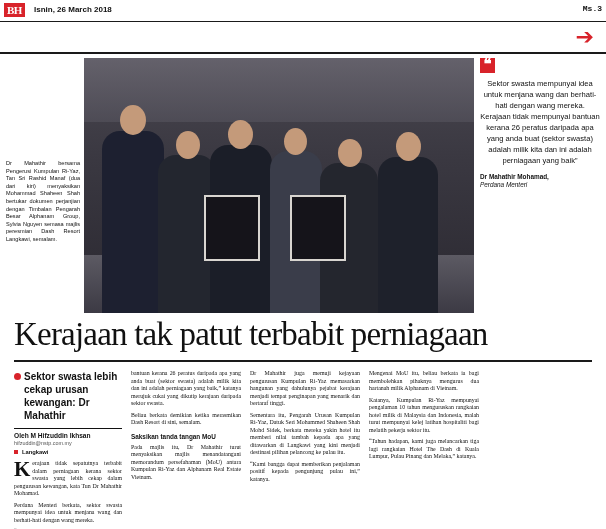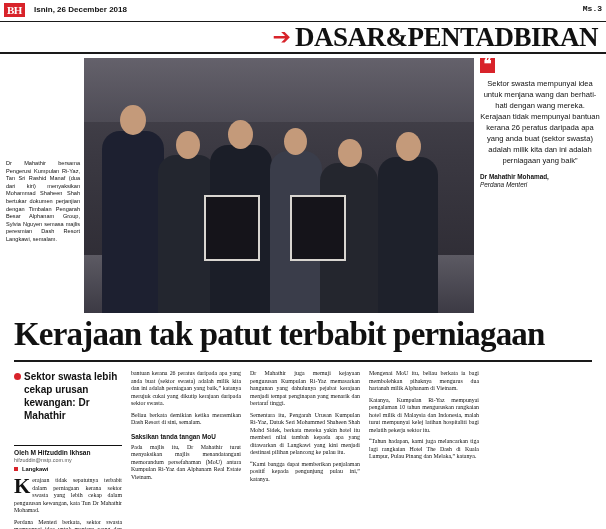--- a/index.html
+++ b/index.html
@@ -161,21 +161,21 @@
     color: #111;
   }
   .quote-attrib .role { font-weight: normal; font-style: italic; }
 
   
   .headline {
     position: absolute;
     left: 14px; top: 316px;
     width: 578px;
     font-family: "Liberation Serif", serif;
-    font-weight: bold;
+    font-weight: normal;
     font-size: 33px;
     line-height: 36px;
     letter-spacing: -0.8px;
     color: #111;
   }
   .hl-rule {
     position: absolute;
     left: 14px; top: 360px;
     width: 578px;
     height: 2px;
@@ -192,21 +192,21 @@
   }
   .col { width: 110px; position: relative; }
   .col.first { width: 108px; }
 
   .kicker {
     font-family: "Liberation Sans", sans-serif;
     font-size: 10px;
     line-height: 13px;
     font-weight: bold;
     color: #111;
-    margin-bottom: 23px;
+    margin-bottom: 6px;
     position: relative;
     padding-left: 10px;
   }
   .kicker-bullet {
     position: absolute;
     left: 0; top: 3px;
     width: 7px; height: 7px;
     border-radius: 50%;
     background: #d8232a;
   }
@@ -264,27 +264,26 @@
     margin-top: 6px;
   }
 </style>
 </head>
 <body>
 
 <div class="page">
 
   <div class="masthead">
     <div class="bh-logo">BH</div>
-    <div class="masthead-date">Isnin, 26 December 2018</div>
+    <div class="masthead-date">Isnin, 26 March 2018</div>
     <div class="masthead-page">Ms.3</div>
   </div>
 
   <div class="section-header">
     <span class="section-arrow">➔</span>
-    <span class="section-title">DASAR&amp;PENTADBIRAN</span>
   </div>
 
   <div class="photo-block">
     <div class="stage-bg"></div>
     <div class="banner-strip"></div>
     <div class="stage-floor"></div>
 
     <div class="person" style="left:18px; width:62px; height:182px; background:#1d2030;"></div>
     <div class="head" style="left:36px; bottom:178px; width:26px; height:30px;"></div>
 

